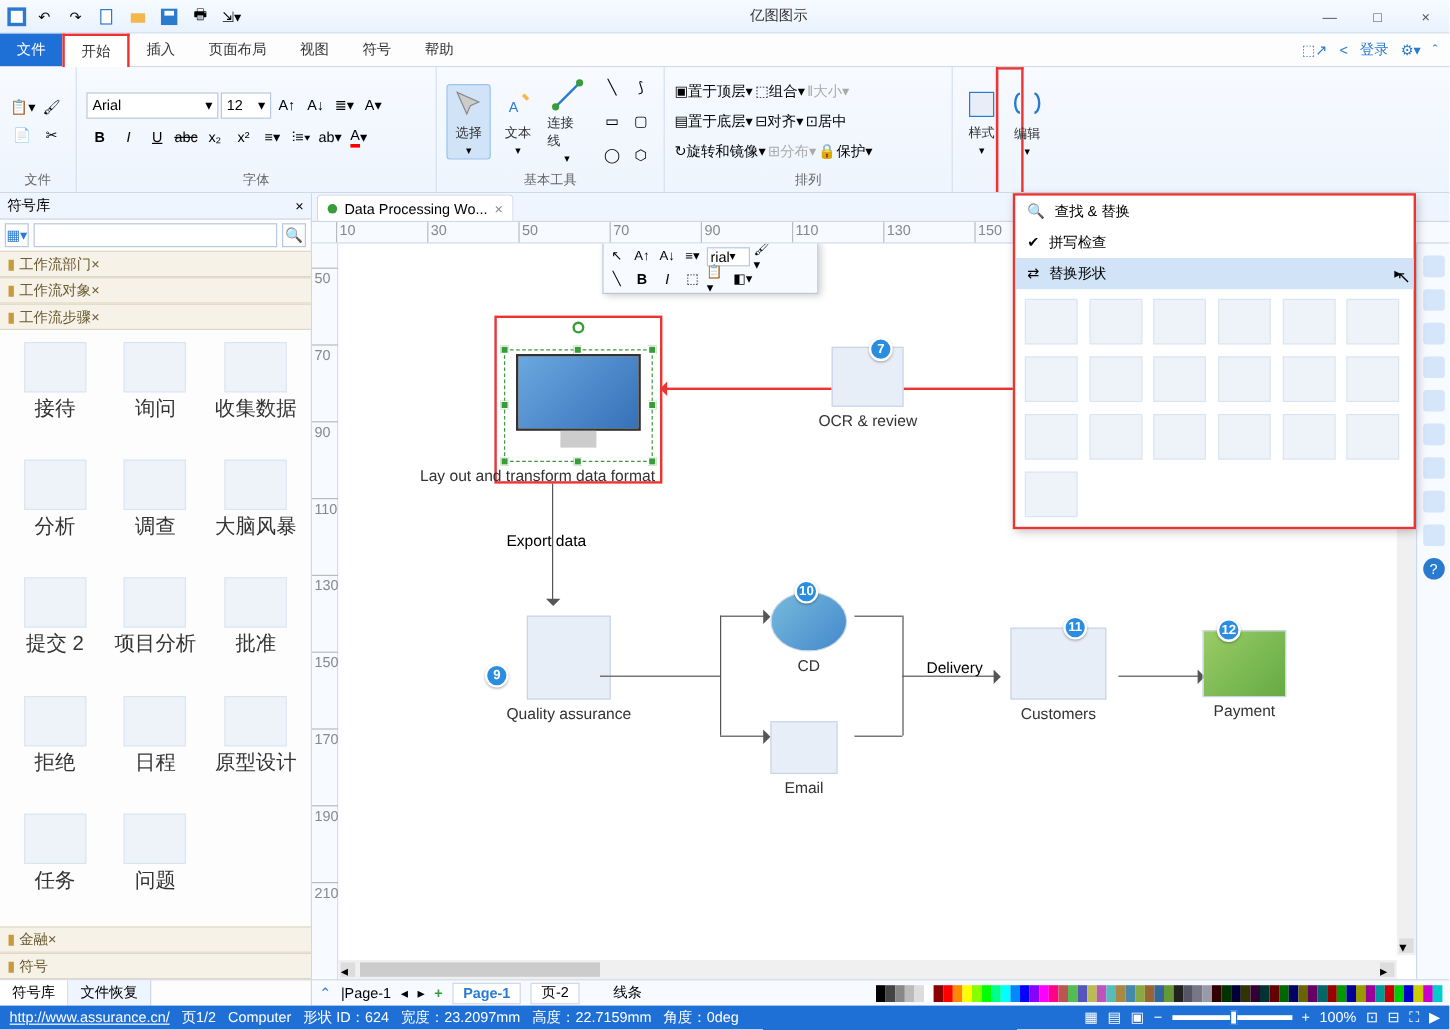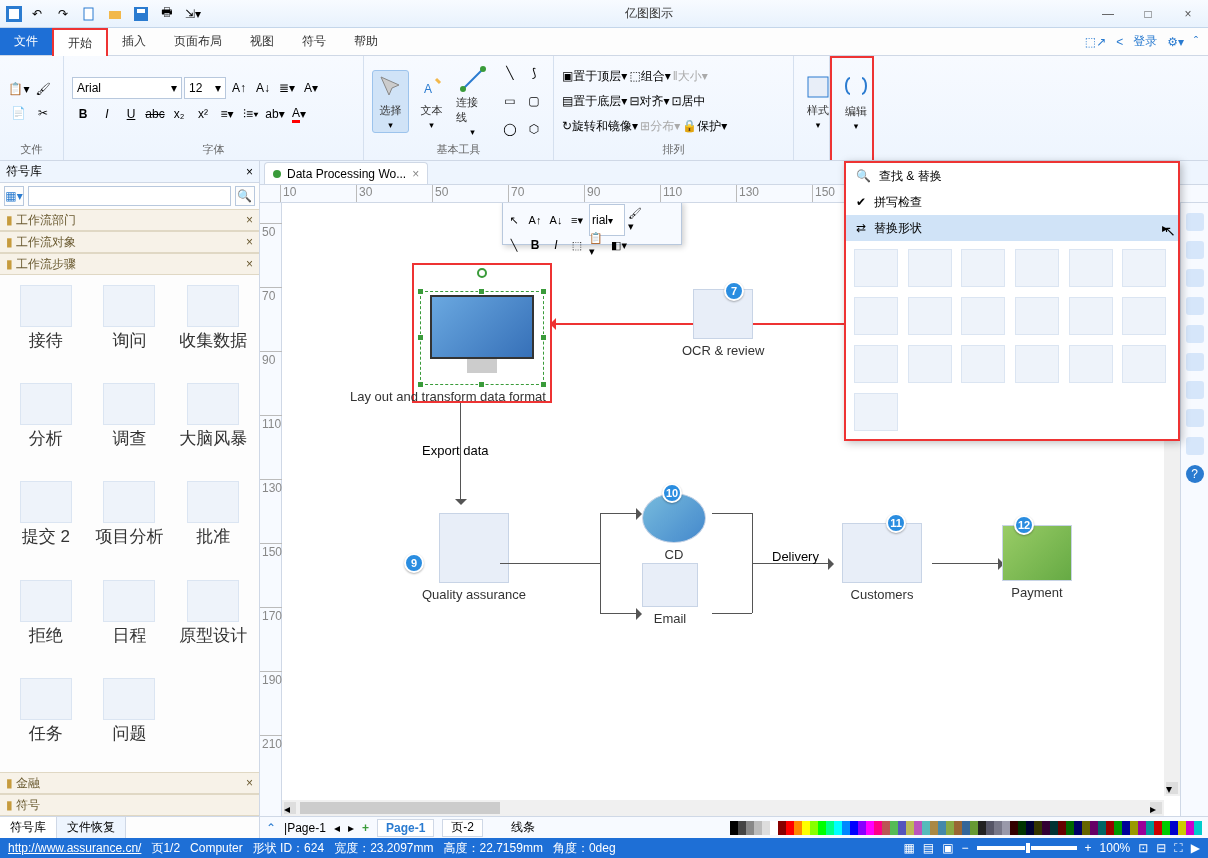--- a/index.html
+++ b/index.html
@@ -27,21 +27,21 @@
 .fontbox{width:110px;height:22px;border:1px solid #b8c8dd;background:#fff;padding:0 4px;display:flex;align-items:center;}
 .sizebox{width:42px;height:22px;border:1px solid #b8c8dd;background:#fff;padding:0 4px;display:flex;align-items:center;}
 .col{display:flex;flex-direction:column;gap:2px;}
 .row{display:flex;gap:2px;align-items:center;}
 .main{position:absolute;top:161px;left:0;right:0;bottom:20px;display:flex;}
 .shapelib{width:260px;border-right:1px solid #cfd8e6;display:flex;flex-direction:column;background:#fdfdfd;}
 .libhdr{height:22px;background:#eef5fe;border-bottom:1px solid #cfd8e6;display:flex;align-items:center;padding:0 6px;justify-content:space-between;}
 .libsearch{height:26px;display:flex;align-items:center;padding:2px 4px;gap:4px;}
 .libsearch input{flex:1;height:20px;border:1px solid #b8c8dd;padding:0 4px;}
 .libsearch .sicon{width:20px;height:20px;border:1px solid #b8c8dd;display:flex;align-items:center;justify-content:center;color:#2a7bd0;}
-.libcat{height:22px;background:#f7f2e8;border-top:1px solid #e0d8c4;border-bottom:1px solid #e0d8c4;display:flex;align-items:center;padding:0 6px;justify-content:space-between;color:#6a5a30;}
+.libcat{height:22px;background:#f7f2e8;border-top:1px solid #e0d8c4;border-bottom:1px solid #e0d8c4;display:flex;align-items:center;padding:0 6px;color:#6a5a30;}
 .libcat .caret{color:#c69b3d;}
 .shapegrid{flex:1;overflow:auto;padding:6px;display:grid;grid-template-columns:repeat(3,1fr);gap:6px 4px;}
 .shapecell{display:flex;flex-direction:column;align-items:center;gap:2px;padding:4px 2px;cursor:pointer;}
 .shapecell.sel{background:#d0e3f7;border:1px solid #9cc3ec;}
 .shapecell .sico{width:52px;height:42px;background:#eef3fa;border:1px solid #dbe5f2;}
 .shapecell .snm{font-size:17px;color:#333;text-align:center;}
 .bottomtabs{height:22px;border-top:1px solid #cfd8e6;display:flex;}
 .bottomtabs .bt{padding:0 10px;display:flex;align-items:center;border-right:1px solid #cfd8e6;background:#eef5fe;}
 .bottomtabs .bt.active{background:#fff;}
 .canvas-area{flex:1;display:flex;flex-direction:column;position:relative;}
@@ -271,21 +271,21 @@
         <div class="vbtn">
           <svg class="ico" viewBox="0 0 28 28">
             <rect x="4" y="4" width="20" height="20" fill="#e8eef8" stroke="#2a7bd0"></rect>
           </svg>
           <span class="txt">样式</span>
           <span style="font-size:9px">▾</span>
         </div>
       </div>
     <div class="label"></div>
   </div>
-  <div class="rgroup" style="width:44px;border:2px solid #e33;border-bottom:none">
+  <div class="rgroup" style="width:23px;border:2px solid #e33;border-bottom:none">
     <div class="body">
         <div class="vbtn">
           <svg class="ico" viewBox="0 0 28 28">
             <path d="M8 4a4 8 0 0 0 0 16M20 4a4 8 0 0 1 0 16" stroke="#2a7bd0" fill="none" stroke-width="2"></path>
           </svg>
           <span class="txt">编辑</span>
           <span style="font-size:9px">▾</span>
         </div>
       </div>
     <div class="label"></div>
@@ -459,21 +459,21 @@
           <div class="tick" style="top: 532px;">210</div>
         </div>
       <div class="canvas">
 
         <div class="float-toolbar">
           <div class="row">
             <span class="fbtn">↖</span>
             <span class="fbtn">A↑</span>
             <span class="fbtn">A↓</span>
             <span class="fbtn">≡▾</span>
-            <div style="width:36px;height:32px;border:1px solid #b8c8dd;background:#fff;font-size:10px;padding:0 2px;display:flex;align-items:center"><span>rial</span>▾</div>
+            <div style="width:36px;height:16px;border:1px solid #b8c8dd;background:#fff;font-size:10px;padding:0 2px;display:flex;align-items:center"><span>rial</span>▾</div>
             <span class="fbtn">🖌▾</span>
           </div>
           <div class="row">
             <span class="fbtn">╲</span>
             <span class="fbtn">
                 <b>B</b>
               </span>
             <span class="fbtn">
                 <i>I</i>
               </span>
@@ -522,21 +522,21 @@
           <div class="nico" style="width:70px;height:70px"></div>
             <div class="nlbl">Quality assurance</div>
         </div>
 
         <div class="node" style="left:360px;top:290px">
           <div class="badge" style="left:20px;top:-10px">10</div>
           <div class="nico" style="width:64px;height:50px;border-radius:50%;background:linear-gradient(135deg,#7bd,#48c)"></div>
             <div class="nlbl">CD</div>
         </div>
 
-        <div class="node" style="left:360px;top:360px">
+        <div class="node" style="left:360px;top:398px">
           <div class="nico" style="width:56px;height:44px"></div>
             <div class="nlbl">Email</div>
         </div>
 
         <div style="position:absolute;left:218px;top:360px;width:100px;height:1px;background:#555"></div>
         <div style="position:absolute;left:318px;top:310px;width:1px;height:100px;background:#555"></div>
         <div style="position:absolute;left:318px;top:310px;width:40px;height:1px;background:#555">
             <div style="position:absolute;right:-8px;top:-5px;border:6px solid transparent;border-left-color:#555"></div>
           </div>
         <div style="position:absolute;left:318px;top:410px;width:40px;height:1px;background:#555">

